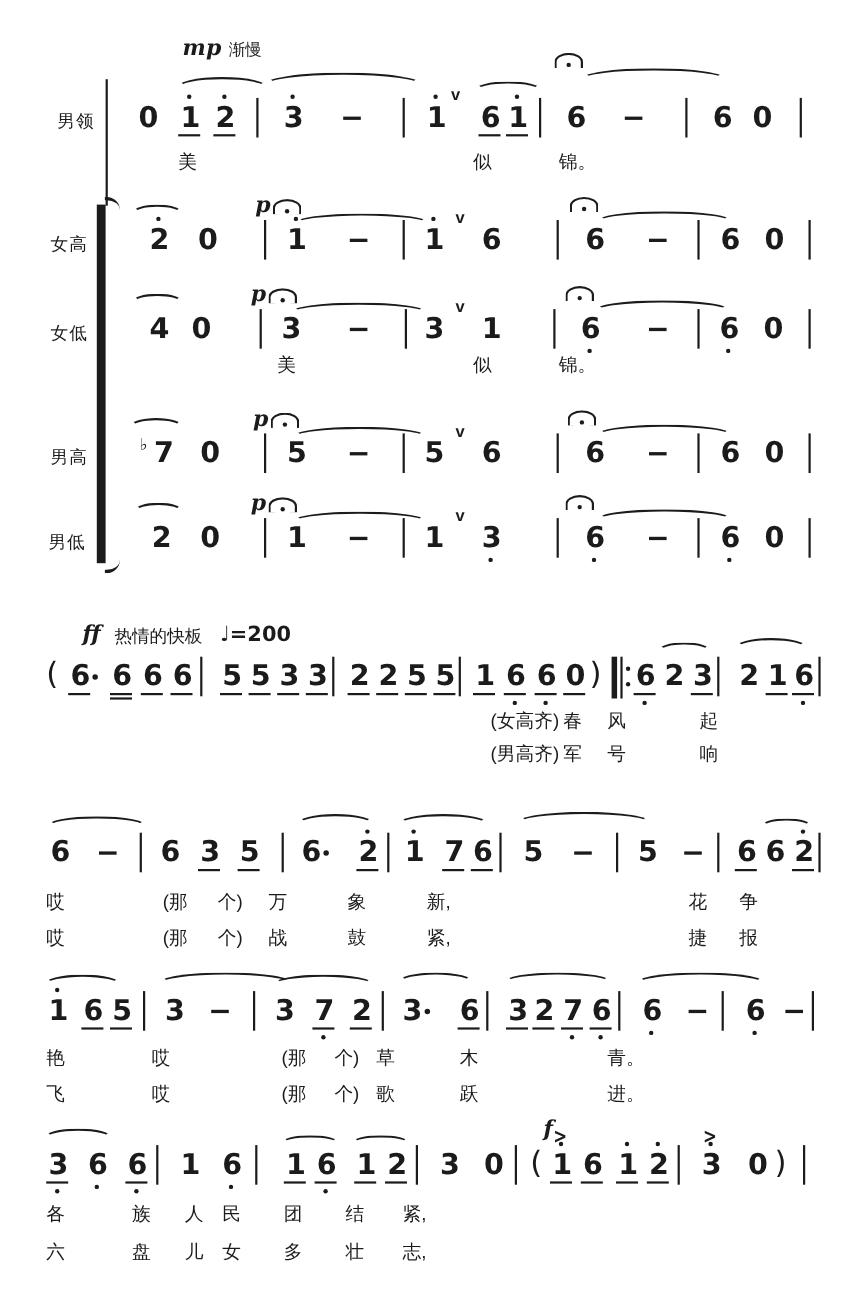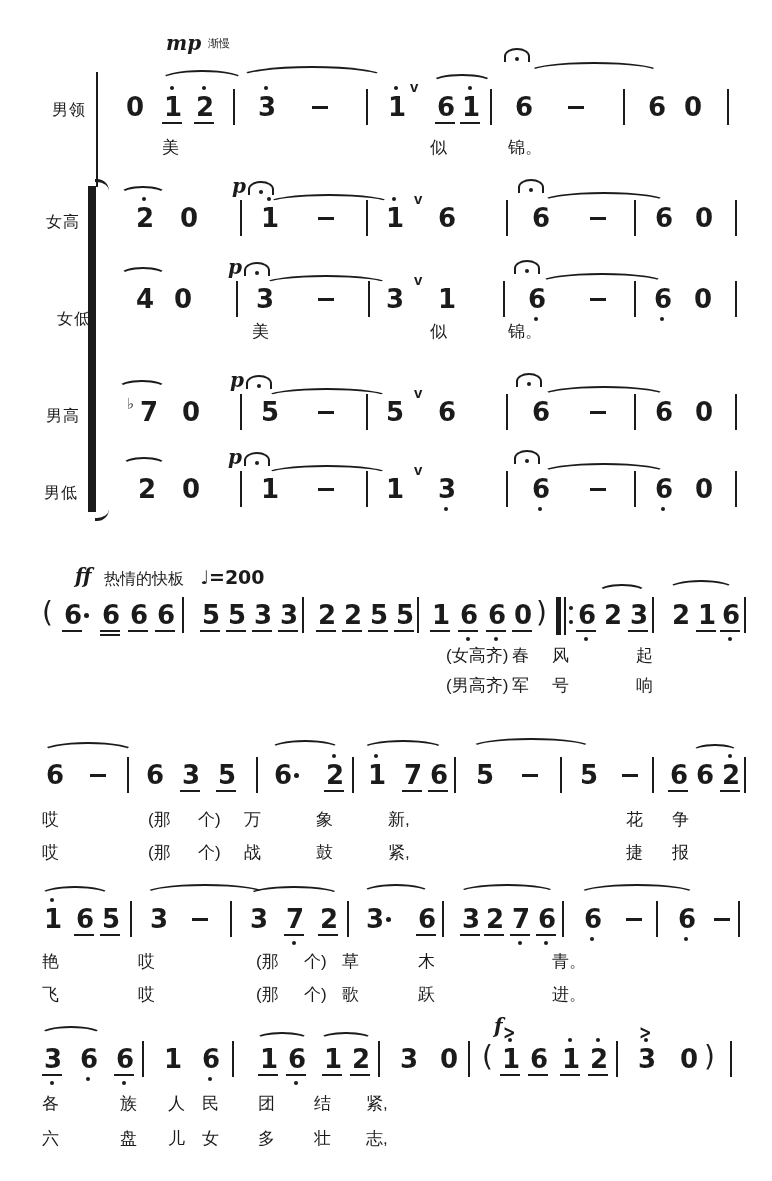--- a/index.html
+++ b/index.html
@@ -33,21 +33,21 @@
   .repeat .rd1{top:9px;} .repeat .rd2{top:23px;}
   
   .arc{position:absolute;border:2.5px solid transparent;border-top-color:var(--ink);border-radius:50%;}
   
   .fermata{position:absolute;width:22px;height:12px;border:2.5px solid var(--ink);border-bottom:none;
            border-radius:22px 22px 0 0 / 14px 14px 0 0;}
   .fermata i{position:absolute;left:50%;bottom:1px;width:4px;height:4px;margin-left:-2px;border-radius:50%;background:var(--ink);}
   .breath{position:absolute;font:bold 15px "Liberation Sans",sans-serif;}
   .accent{position:absolute;font:bold 15px "DejaVu Sans",sans-serif;transform:scaleY(1.25);line-height:1;}
   .dyn{position:absolute;font:italic bold 20px "DejaVu Serif",serif;white-space:nowrap;}
-  .cjk{position:absolute;font-size:11px;white-space:nowrap;}
+  .cjk{position:absolute;font-size:15px;white-space:nowrap;}
   .metro{position:absolute;font:bold 19px "DejaVu Sans",sans-serif;white-space:nowrap;}
   
   .brk-thin{position:absolute;width:2px;background:var(--ink);}
   .brk-thick{position:absolute;width:8px;background:var(--ink);}
   .brk-hook{position:absolute;width:14px;height:9px;}
   .hook-t{border-top:3px solid var(--ink);border-radius:0 12px 0 0;}
   .hook-b{border-bottom:3px solid var(--ink);border-radius:0 0 12px 0;}
 </style>
 </head>
 <body>
@@ -116,21 +116,21 @@
       <div class="arc" style="left: 268px; top: 194px; width: 118px; height: 14px;"></div>
       <div class="arc" style="left: 542px; top: 192px; width: 120px; height: 15px;"></div>
       <div class="dyn" style="left: 232px; top: 174px;">p</div>
       <div class="fermata" style="left: 248px; top: 181px;">
         <i></i>
       </div>
       <div class="breath" style="left: 414px; top: 190px;">v</div>
       <div class="fermata" style="left: 518px; top: 179px;">
         <i></i>
       </div>
-      <div class="part-label" style="left: 57px; top: 293px; margin-top: 16px;">女低</div>
+      <div class="part-label" style="left: 46px; top: 293px;">女低</div>
       <div class="tok" style="left: 136px; top: 286px;"><span class="num">4</span></div>
       <div class="tok" style="left: 174px; top: 286px;"><span class="num">0</span></div>
       <div class="barline" style="left: 236px; top: 281px;"></div>
       <div class="tok" style="left: 256px; top: 286px;"><span class="num">3</span></div>
       <div class="dashnote" style="left: 318px; top: 298px;"></div>
       <div class="barline" style="left: 368px; top: 281px;"></div>
       <div class="tok" style="left: 386px; top: 286px;"><span class="num">3</span></div>
       <div class="tok" style="left: 438px; top: 286px;"><span class="num">1</span></div>
       <div class="barline" style="left: 503px; top: 281px;"></div>
       <div class="tok" style="left: 528px; top: 286px;"><span class="num">6</span><div class="odot dn"></div></div>

